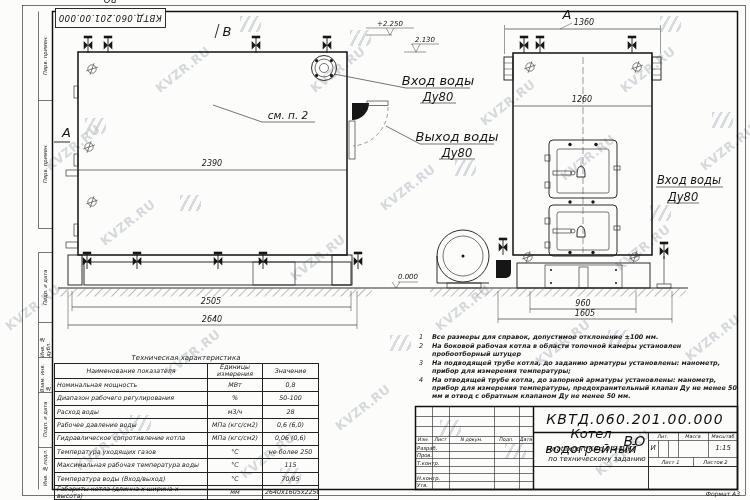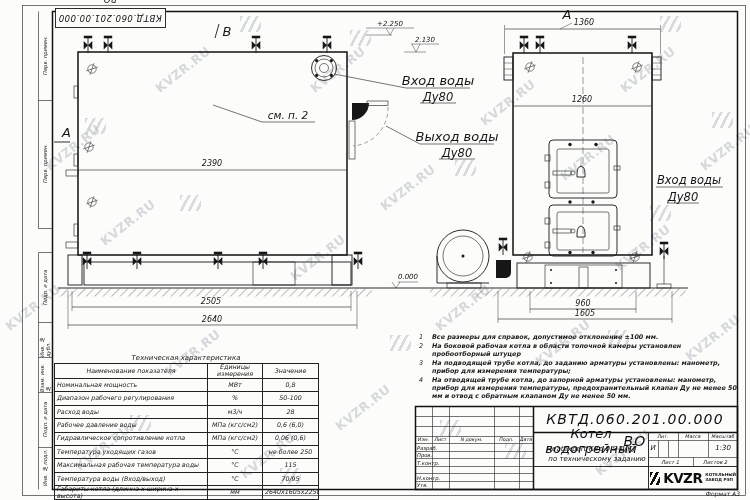--- a/index.html
+++ b/index.html
@@ -422,30 +422,22 @@
   <div class="tbt tb-row" style="left:417px;top:459.5px;width:33px">Т.контр.</div>
   <div class="tbt tb-row" style="left:417px;top:474.5px;width:33px">Н.контр.</div>
   <div class="tbt tb-row" style="left:417px;top:482px;width:33px">Утв.</div>
   <div class="tbt ctr" style="left:535px;top:426px;width:112px;font-size:13px">Котел водогрейный</div>
   <div class="tbt ctr" style="left:535px;top:445px;width:112px;font-size:7px">Heatexpert-КВр-0,5-Д(К)</div>
   <div class="tbt ctr" style="left:535px;top:455px;width:124px;font-size:7px">по техническому заданию</div>
   <div class="tbt tb-small ctr" style="left:648px;top:433.5px;width:30px">Лит.</div>
   <div class="tbt tb-small ctr" style="left:678px;top:433.5px;width:30px">Масса</div>
   <div class="tbt tb-small ctr" style="left:708px;top:433.5px;width:30px">Масштаб</div>
   <div class="tbt ctr" style="left:648px;top:444px;width:10px;font-size:7px">И</div>
-  <div class="tbt ctr" style="left:708px;top:444px;width:30px;font-size:7px">1:30</div>
+  <div class="tbt ctr" style="left:708px;top:444px;width:30px;font-size:7px">1:15</div>
   <div class="tbt ctr" style="left:648px;top:458.5px;width:45px;font-size:5.2px">
     <span>Лист</span>&nbsp;<span>1</span>
   </div>
   <div class="tbt ctr" style="left:693px;top:458.5px;width:45px;font-size:5.2px">
     <span>Листов</span>&nbsp;<span>2</span>
   </div>
-  <div class="logo-box" style="left:650px;top:468px;width:86px;height:20px">
-    <span class="logo-bars"></span>
-    <span class="logo-word">KVZR</span>
-    <span class="logo-sub">
-      <span>КОТЕЛЬНЫЙ</span>
-      <span>ЗАВОД РЭП</span>
-    </span>
-  </div>
   <div class="tbt" style="left:640px;top:490px;width:100px;font-size:6px;text-align:right;">Формат А3</div>
 
 </div>
 
 </body></html>

